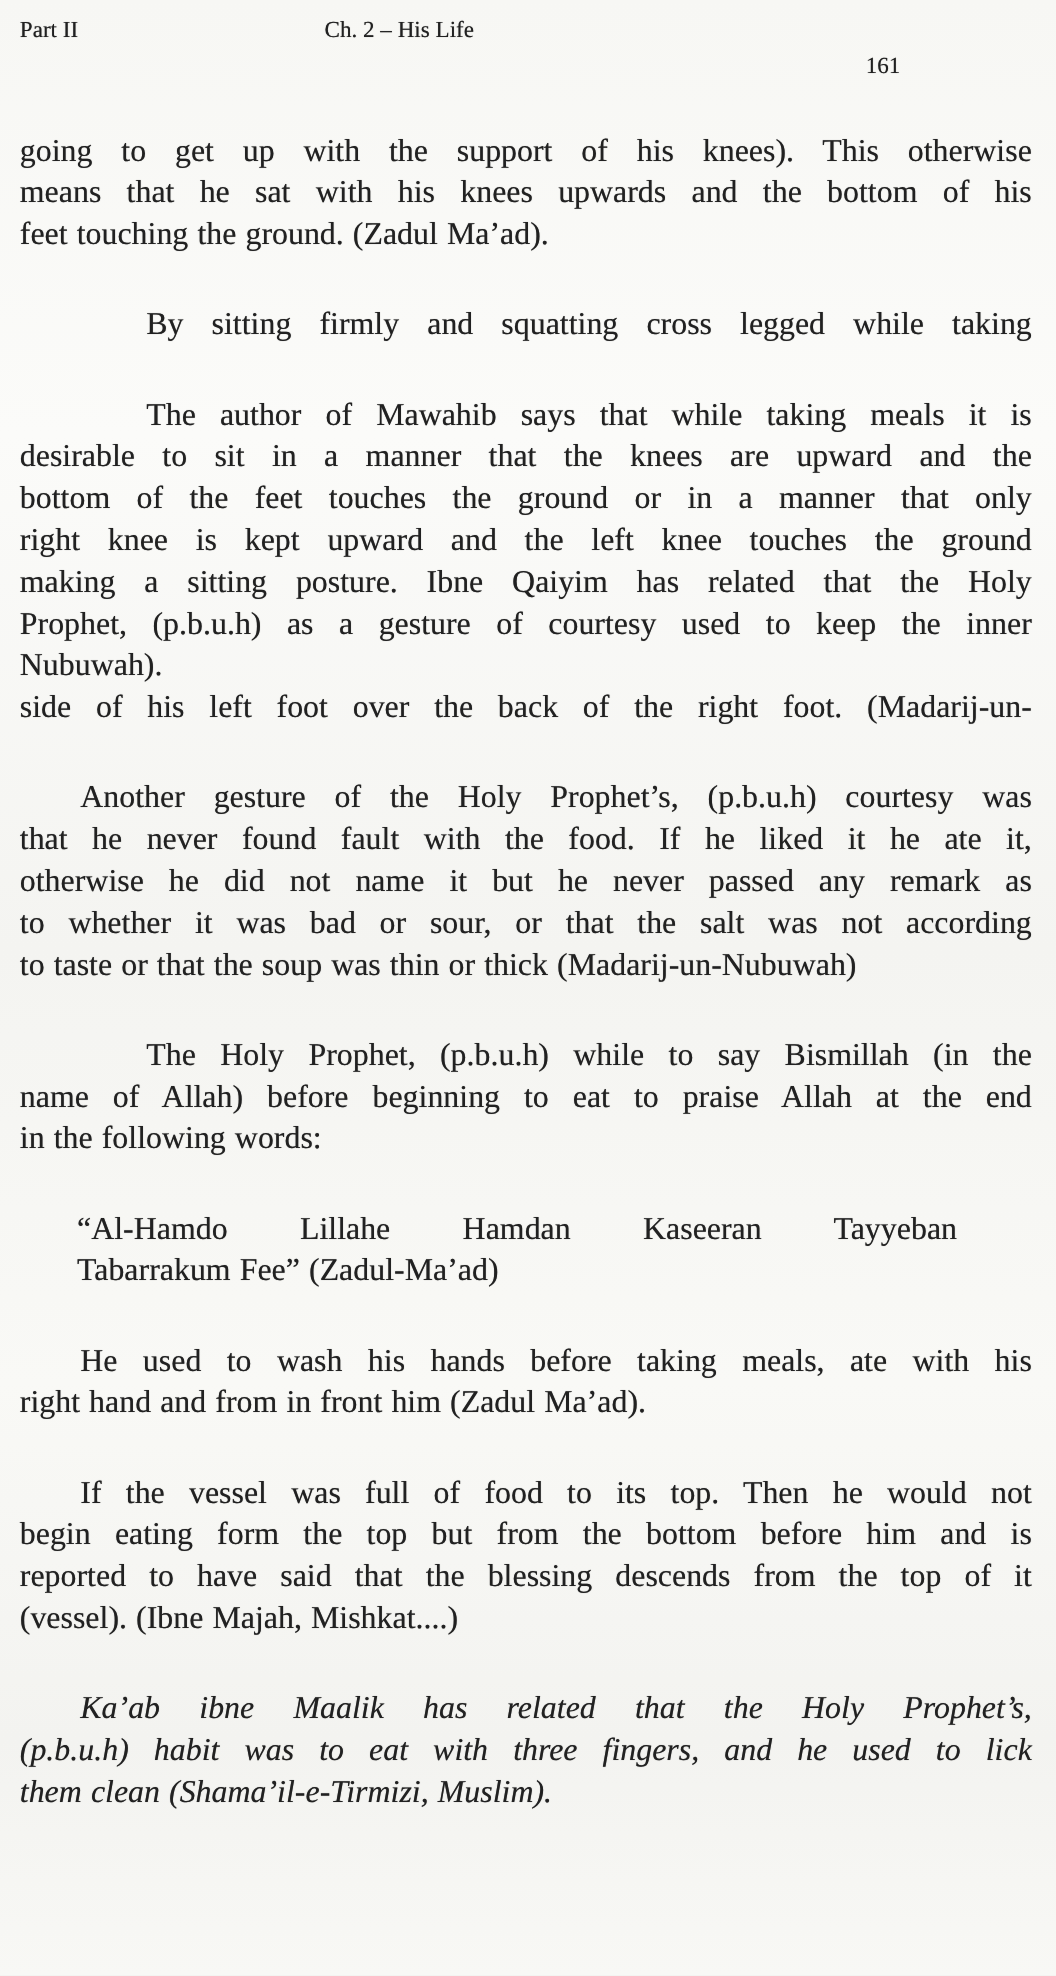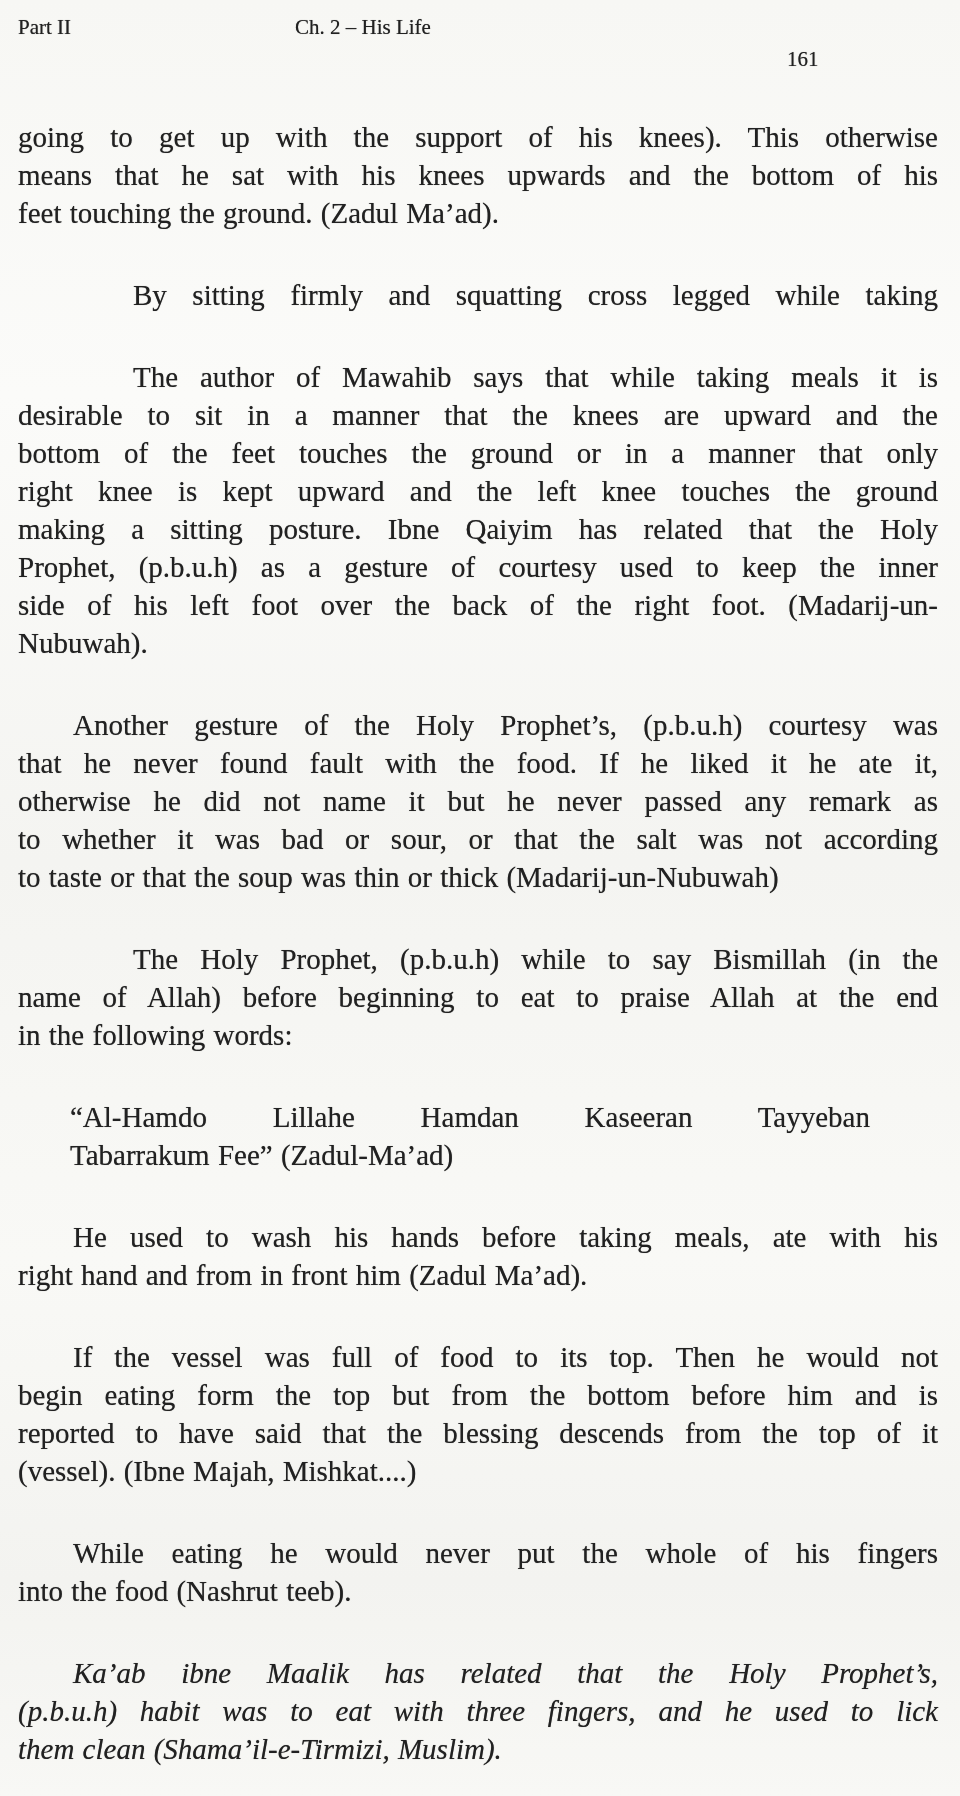--- a/index.html
+++ b/index.html
@@ -80,22 +80,22 @@
       <div class="para indent-large">
         <div class="line first">By sitting firmly and squatting cross legged while taking</div>
       </div>
       <div class="para indent-large">
         <div class="line first">The author of Mawahib says that while taking meals it is</div>
         <div class="line">desirable to sit in a manner that the knees are upward and the</div>
         <div class="line">bottom of the feet touches the ground or in a manner that only</div>
         <div class="line">right knee is kept upward and the left knee touches the ground</div>
         <div class="line">making a sitting posture. Ibne Qaiyim has related that the Holy</div>
         <div class="line">Prophet, (p.b.u.h) as a gesture of courtesy used to keep the inner</div>
+        <div class="line last">Nubuwah).</div>
         <div class="line">side of his left foot over the back of the right foot. (Madarij-un-</div>
-        <div class="line last">Nubuwah).</div>
       </div>
       <div class="para indent-small">
         <div class="line first">Another gesture of the Holy Prophet’s, (p.b.u.h) courtesy was</div>
         <div class="line">that he never found fault with the food. If he liked it he ate it,</div>
         <div class="line">otherwise he did not name it but he never passed any remark as</div>
         <div class="line">to whether it was bad or sour, or that the salt was not according</div>
         <div class="line last">to taste or that the soup was thin or thick (Madarij-un-Nubuwah)</div>
       </div>
       <div class="para indent-large">
         <div class="line first">The Holy Prophet, (p.b.u.h) while to say Bismillah (in the</div>
@@ -110,22 +110,18 @@
         <div class="line first">He used to wash his hands before taking meals, ate with his</div>
         <div class="line last">right hand and from in front him (Zadul Ma’ad).</div>
       </div>
       <div class="para indent-small">
         <div class="line first">If the vessel was full of food to its top. Then he would not</div>
         <div class="line">begin eating form the top but from the bottom before him and is</div>
         <div class="line">reported to have said that the blessing descends from the top of it</div>
         <div class="line last">(vessel). (Ibne Majah, Mishkat....)</div>
       </div>
       <div class="para indent-small">
-        <div class="line first">While eating he would never put the whole of his fingers</div>
-        <div class="line last">into the food (Nashrut teeb).</div>
-      </div>
-      <div class="para indent-small">
         <div class="line first">Ka’ab ibne Maalik has related that the Holy Prophet’s,</div>
         <div class="line">(p.b.u.h) habit was to eat with three fingers, and he used to lick</div>
         <div class="line last">them clean (Shama’il-e-Tirmizi, Muslim).</div>
       </div>
     </main>
 </div>
 
 </body></html>

